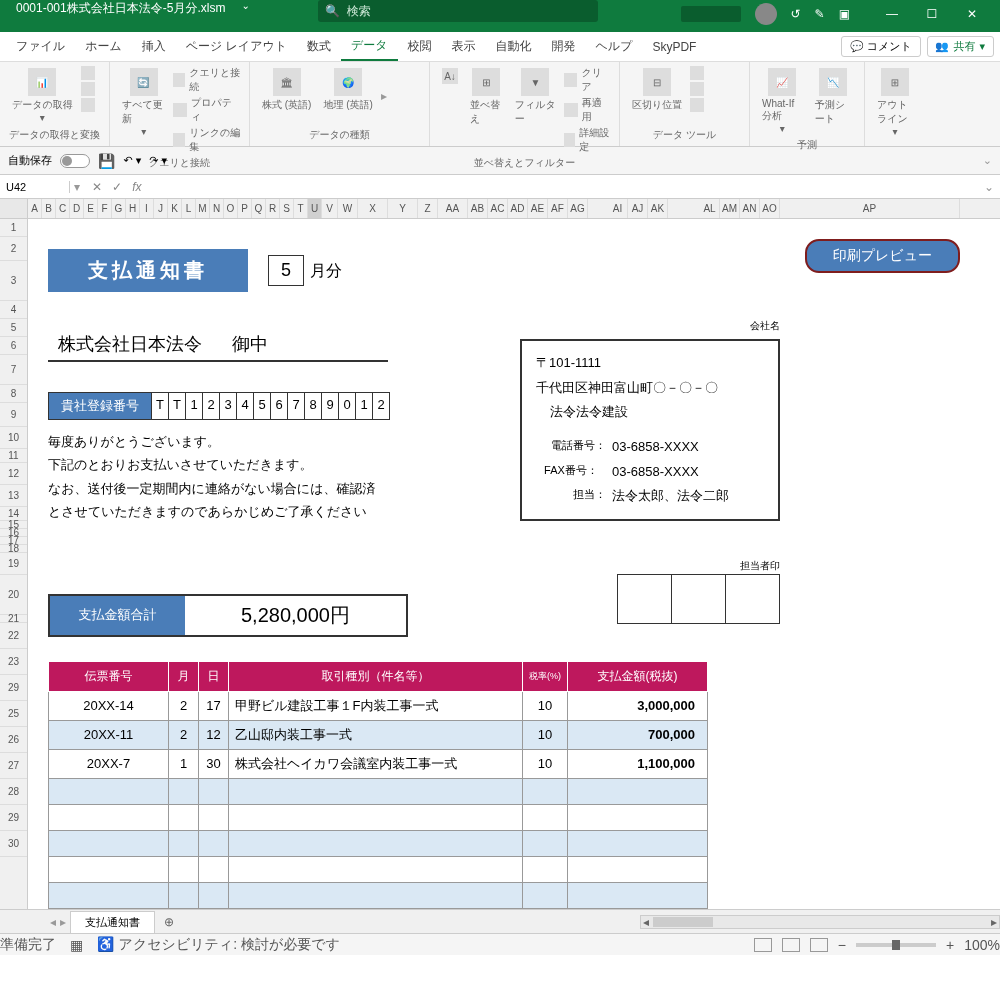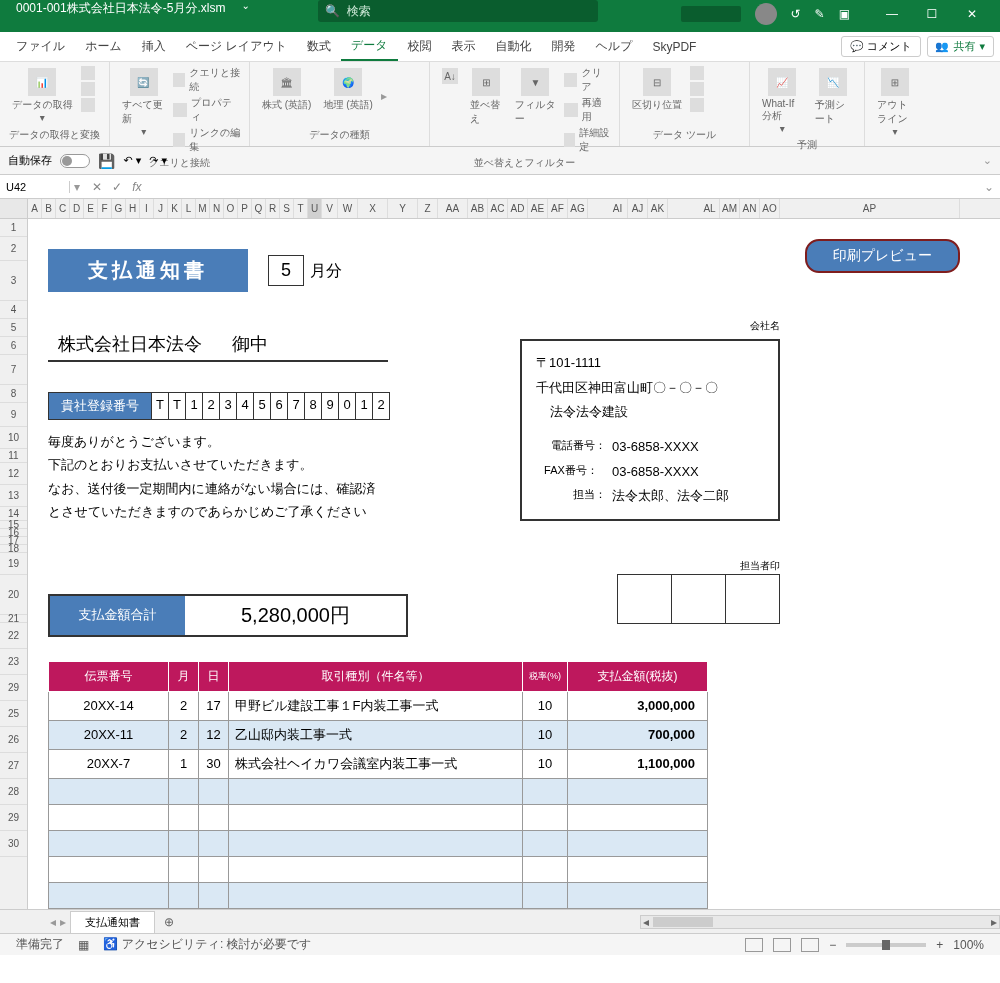--- a/index.html
+++ b/index.html
@@ -66,21 +66,21 @@
 .data-table th{background:#be185d;color:#fff;padding:6px 4px;border:1px solid #fff;font-weight:normal;font-size:12px}
 .data-table td{border:1px solid #999;padding:5px 6px;text-align:center}
 .data-table td.left{text-align:left}
 .data-table td.right{text-align:right;padding-right:12px;font-weight:bold}
 .data-table tr.alt td{background:#dae8f4}
 .data-table tr.empty td{background:#dae8f4;height:26px}
 .data-table tr.empty2 td{background:#fff;height:26px}
 .tabs{background:#f0f0f0;height:24px;display:flex;align-items:center;border-top:1px solid #ccc;padding-left:50px;gap:4px}
 .tab{background:#fff;border:1px solid #ccc;border-bottom:none;padding:3px 14px;font-size:11px}
 .tab-add{width:20px;height:20px;display:flex;align-items:center;justify-content:center;color:#666}
-.status{background:#f5f5f5;height:22px;display:flex;align-items:center;padding:0 16px;font-size:12px;color:#555;border-top:1px solid #ccc;gap:14px}
+.status{background:#f5f5f5;height:22px;display:flex;align-items:center;padding:0 0;font-size:14px;color:#555;border-top:1px solid #ccc;gap:14px}
 .status-right{margin-left:auto;display:flex;align-items:center;gap:10px}
 .viewbtn{width:18px;height:14px;border:1px solid #999}
 .slider{width:80px;height:4px;background:#ccc;position:relative}
 .slider::after{content:"";position:absolute;left:45%;top:-3px;width:8px;height:10px;background:#666}
 </style>
 </head>
 <body>
 
 <div class="titlebar">
   <span class="tb-file">0001-001株式会社日本法令-5月分.xlsm</span>

